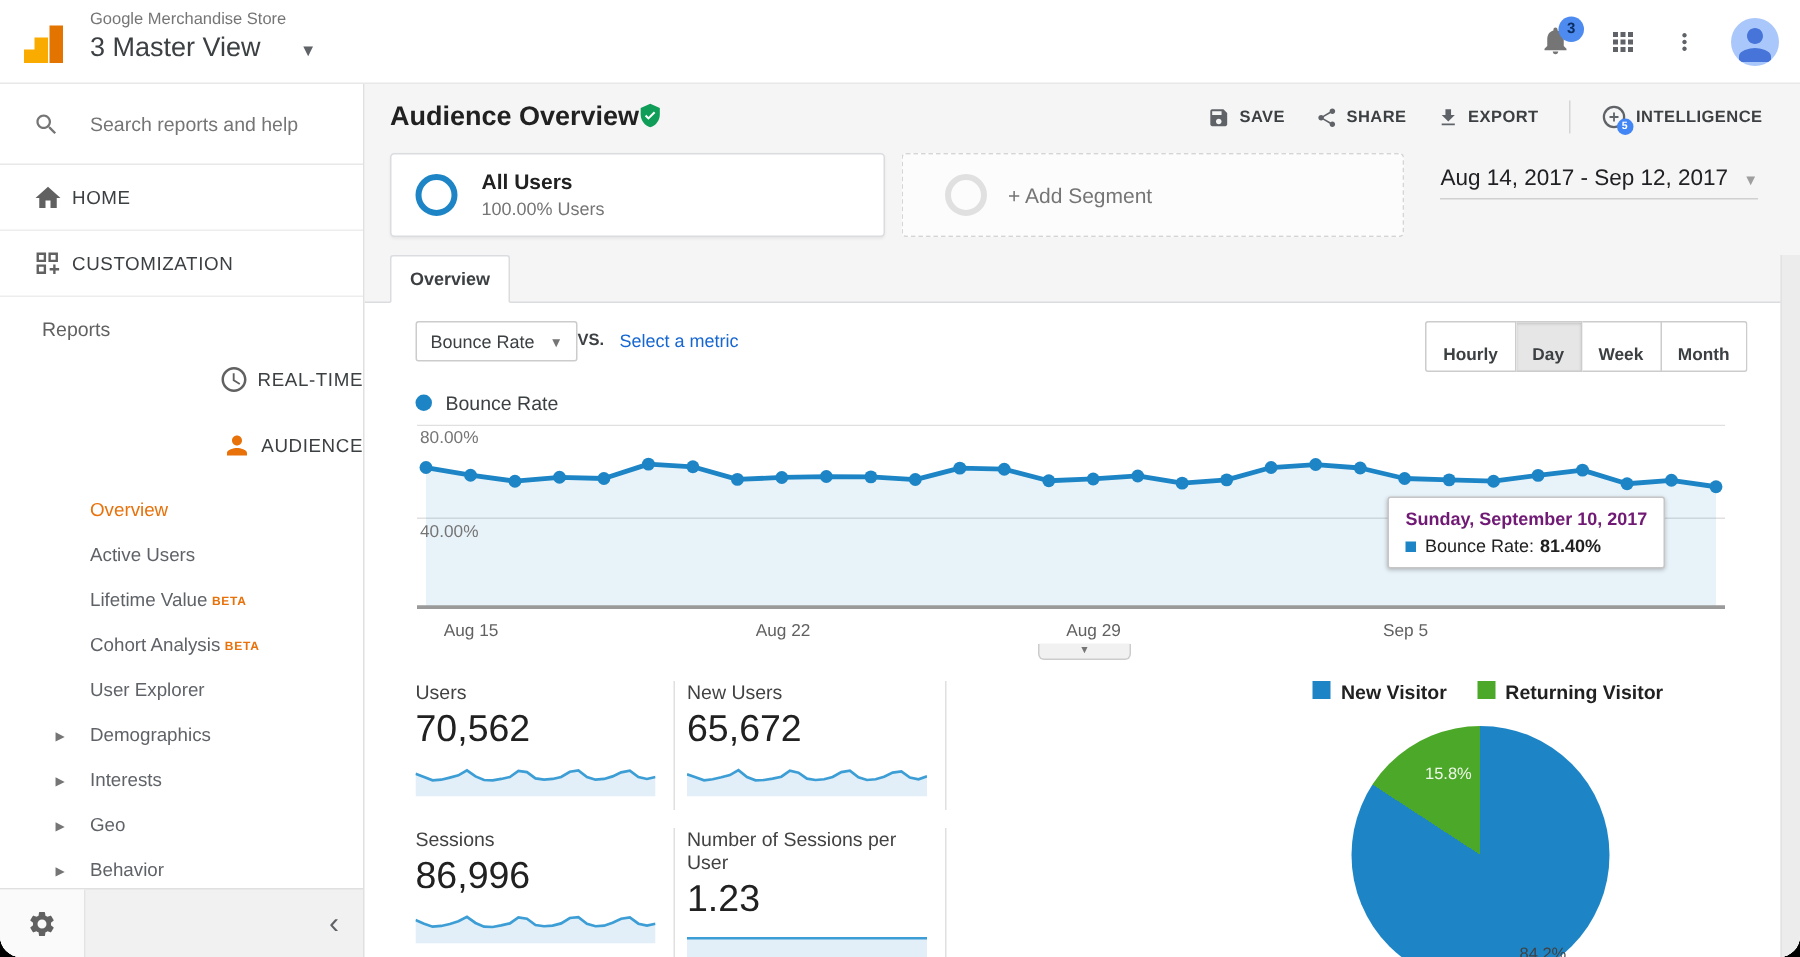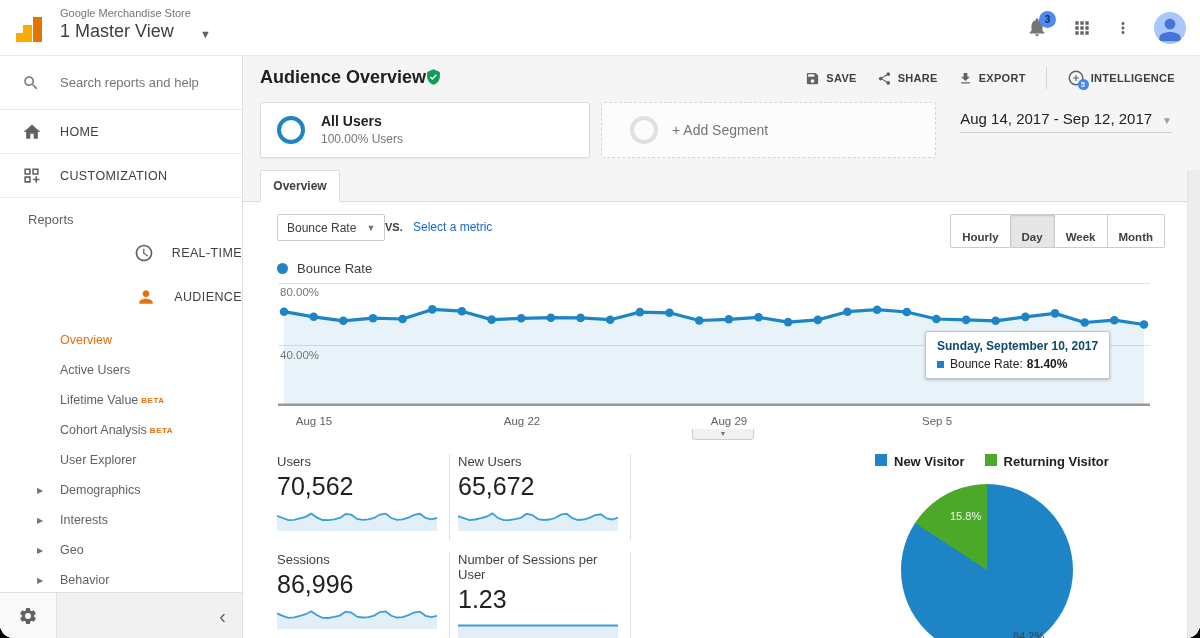--- a/index.html
+++ b/index.html
@@ -27,21 +27,21 @@
   .avatar { width:32px; height:32px; border-radius:50%; background:#a9c7fa; overflow:hidden; }
 
   
   .sidebar { position:absolute; top:56px; left:0; width:243px; bottom:0; background:#fff;
              border-right:1px solid #e0e0e0; z-index:20; }
   .search-row { height:54px; border-bottom:1px solid #e8e8e8; display:flex; align-items:center; }
   .search-row svg { margin-left:22px; }
   .search-row span { margin-left:20px; font-size:13px; color:#757575; }
   .nav-item { height:44px; display:flex; align-items:center; border-bottom:1px solid #ededed; cursor:pointer; }
   .nav-item .nicon { width:20px; margin-left:22px; display:flex; }
-  .nav-item .nlabel { margin-left:18px; font-size:12.5px; color:#3c4043; letter-spacing:.4px; }
+  .nav-item .nlabel { margin-left:6px; font-size:12.5px; color:#3c4043; letter-spacing:.4px; }
   .nav-item.noline { border-bottom:none;justify-content:flex-end; }
   .reports-label { margin:14px 0 4px 28px; font-size:13px; color:#616161; }
   .subnav { margin-top:6px; }
   .sub-item { height:30px; display:flex; align-items:center; padding-left:60px; font-size:12.5px;
               color:#5f6368; cursor:pointer; position:relative; }
   .sub-item.active { color:#e8710a; }
   .sub-item .arrow { position:absolute; left:37px; font-size:8px; color:#757575; }
   .beta { color:#e8710a; font-size:8px; font-weight:bold; vertical-align:super; margin-left:3px; letter-spacing:.5px; }
   .side-bottom { position:absolute; bottom:0; left:0; width:100%; height:46px; background:#f1f1f1;
                  border-top:1px solid #e0e0e0; }
@@ -100,21 +100,21 @@
 
   .legend { position:absolute; left:34px; top:205px; display:flex; align-items:center; gap:9px; }
   .legend .dot { width:11px; height:11px; border-radius:50%; background:#1d85c6; }
   .legend .llabel { font-size:13px; color:#3c4043; }
 
   .chart { position:absolute; left:35px; top:227px; width:872px; height:158px; }
   .ytick { position:absolute; left:2px; font-size:11.5px; color:#757575; }
   .xlabel { position:absolute; top:132px; transform:translateX(-50%); font-size:11.5px; color:#616161; }
   .tooltip { position:absolute; left:647px; top:48px; background:#fff; border:1px solid #c6c6c6;
              border-radius:2px; box-shadow:0 1px 3px rgba(0,0,0,.25); padding:7px 11px; z-index:5; }
-  .tt-title { font-size:12px; font-weight:bold; color:#0c4a6e; white-space:nowrap; }
+  .tt-title { font-size:12px; font-weight:bold; color:#701a75; white-space:nowrap; }
   .tt-row { margin-top:4px; font-size:12px; color:#212121; display:flex; align-items:center; white-space:nowrap; }
   .tt-sq { width:7px; height:7px; background:#1d85c6; margin-right:6px; }
   .tt-val { font-weight:bold; margin-left:4px; }
   .handle { position:absolute; left:414px; top:146px; width:62px; height:11px; background:#f1f1f1;
             border:1px solid #ccc; border-top:none; border-radius:0 0 4px 4px; text-align:center;
             font-size:7px; color:#757575; line-height:9px; cursor:pointer; }
 
   .mcard { position:absolute; width:173px; height:86px; border-right:1px solid #e0e0e0; padding-right:24px; }
   .mlabel { font-size:13px; color:#424242; }
   .mvalue { font-size:25px; color:#212121; margin-top:3px; }
@@ -138,21 +138,21 @@
 <div class="app">
 
   <div class="topbar">
     <div class="ga-logo">
       <div class="b1"></div>
         <div class="b2"></div>
         <div class="b3"></div>
     </div>
     <div class="acct">
       <div class="org">Google Merchandise Store</div>
-      <div class="view">1 Master View</div>
+      <div class="view">3 Master View</div>
     </div>
     <div class="acct-caret">▼</div>
     <div class="top-icons">
       <div class="bell-wrap">
         <svg width="22" height="22" viewBox="0 0 24 24" fill="#757575">
             <path d="M12 22c1.1 0 2-.9 2-2h-4c0 1.1.9 2 2 2zm6-6v-5c0-3.07-1.63-5.64-4.5-6.32V4c0-.83-.67-1.5-1.5-1.5s-1.5.67-1.5 1.5v.68C7.64 5.36 6 7.92 6 11v5l-2 2v1h16v-1l-2-2z"></path>
           </svg>
         <div class="badge">3</div>
       </div>
       <svg width="20" height="20" viewBox="0 0 24 24" fill="#5f6368">

